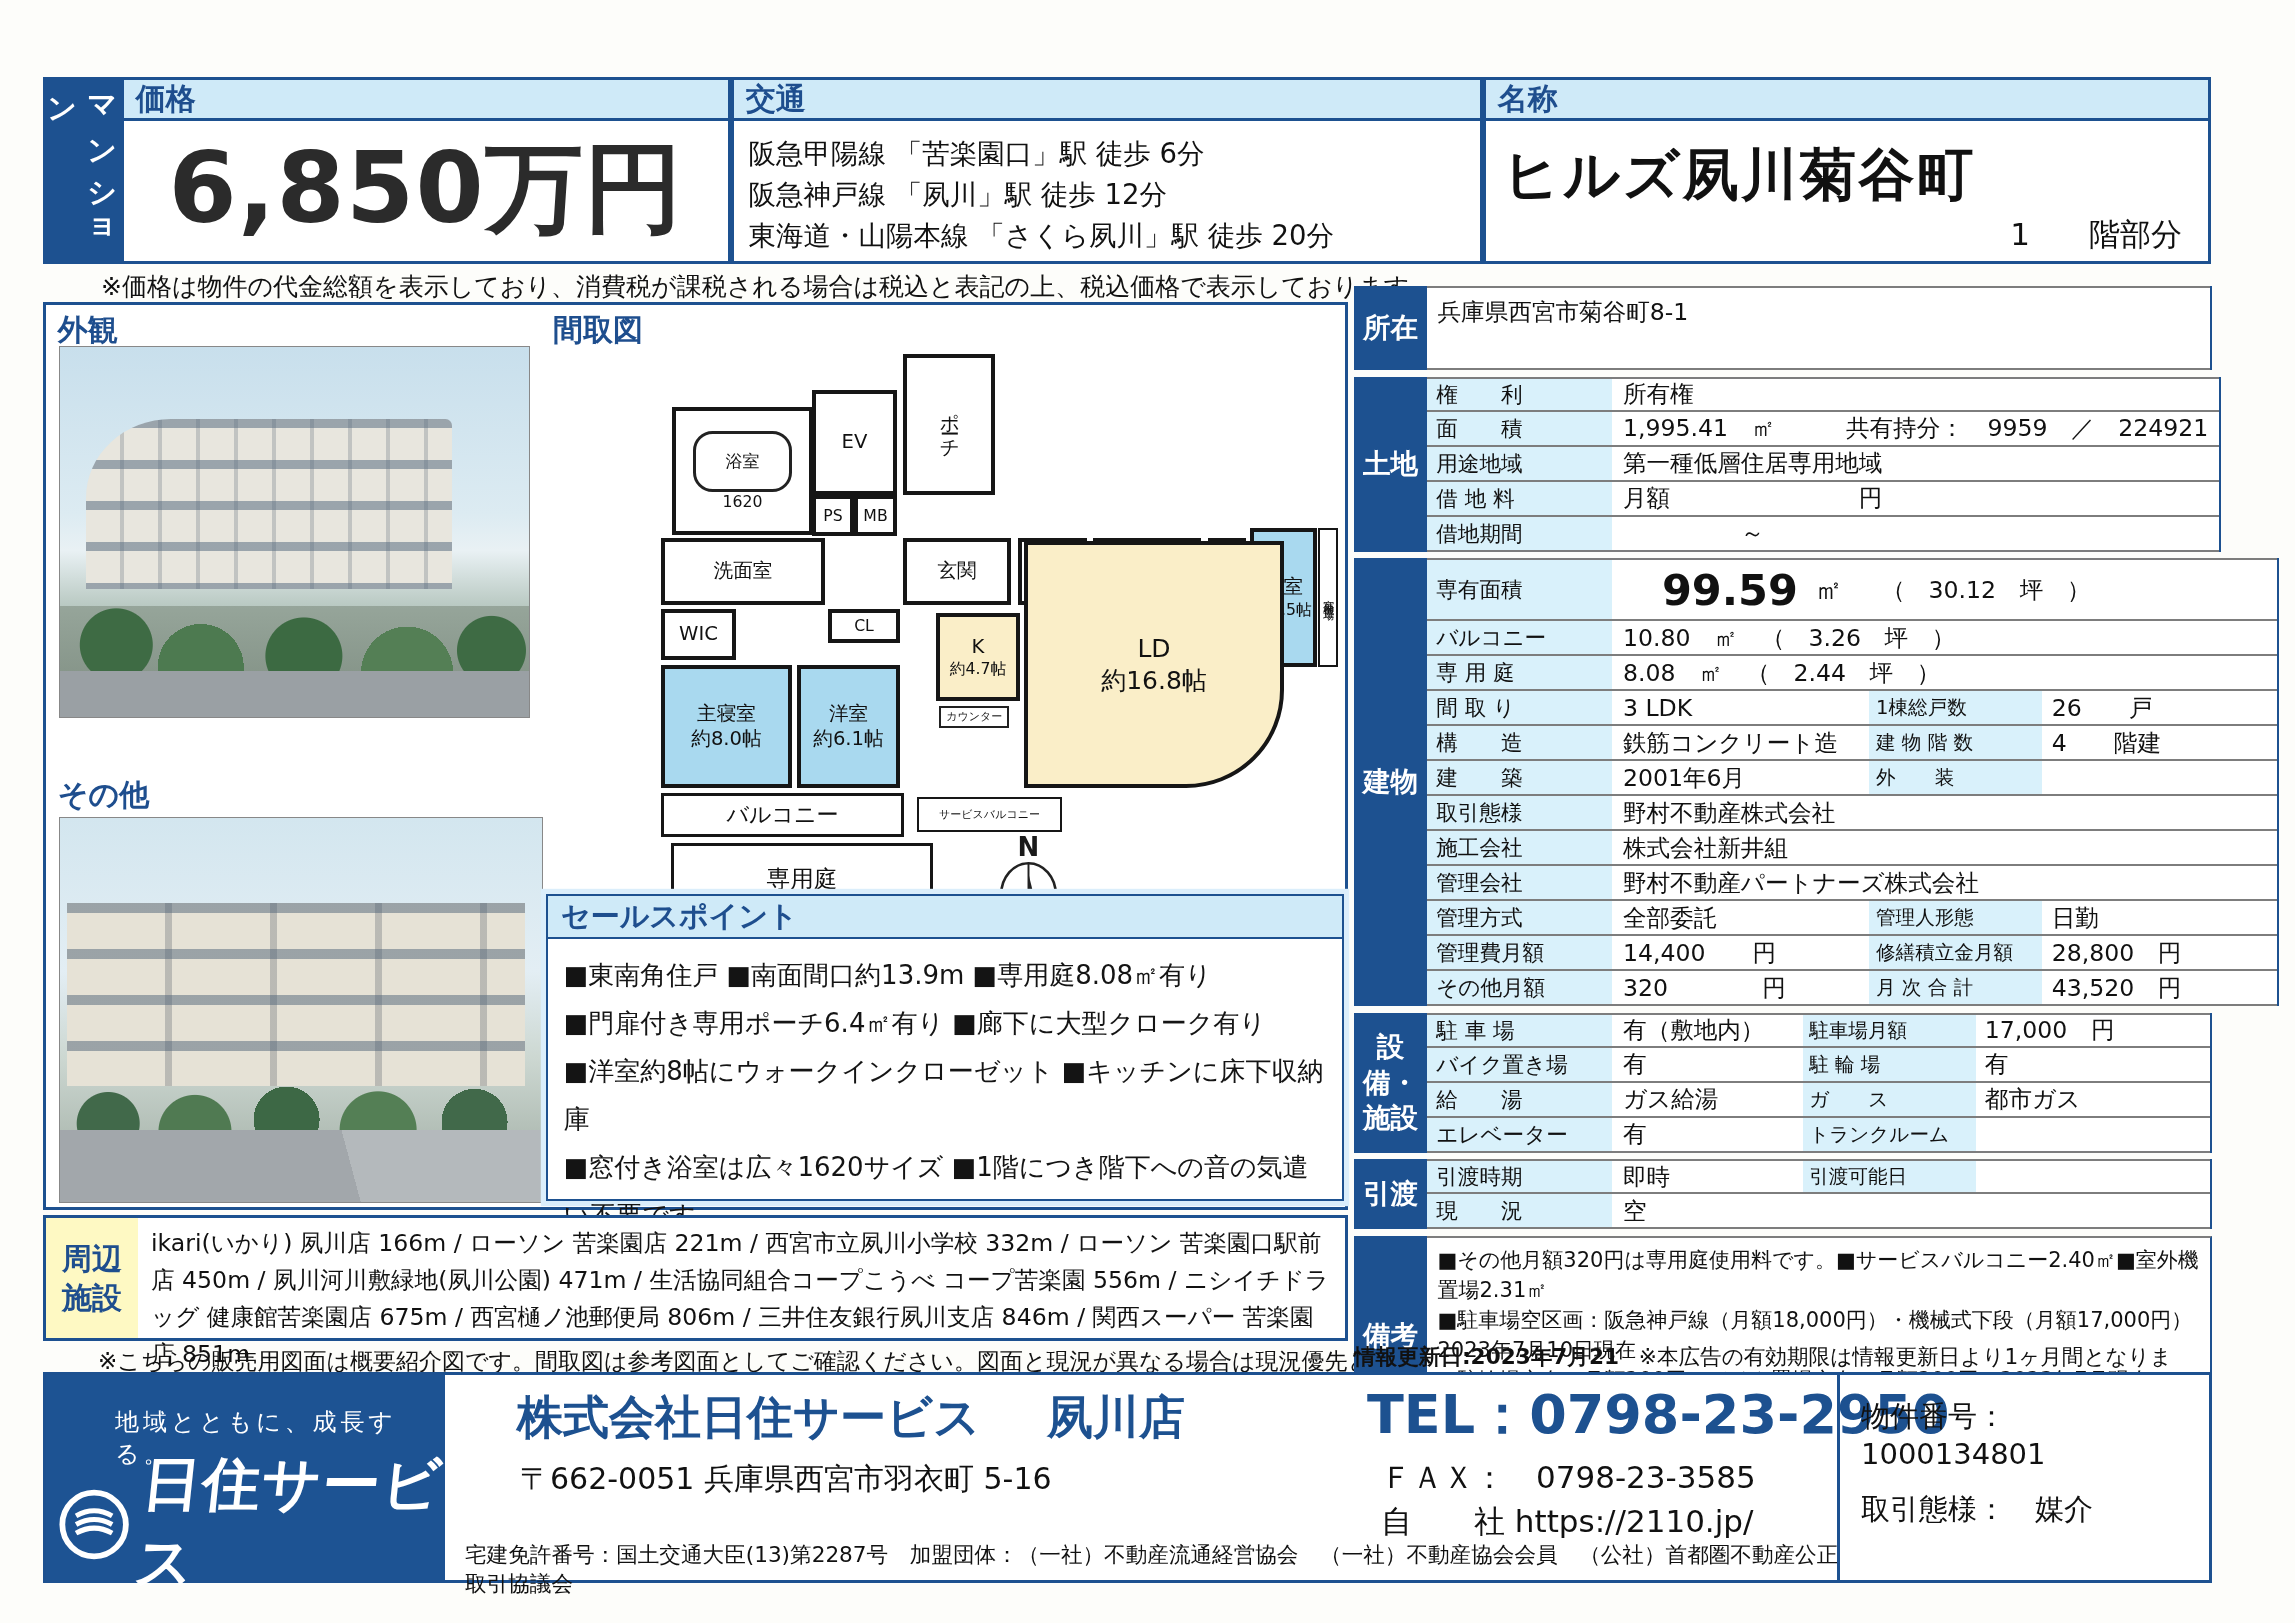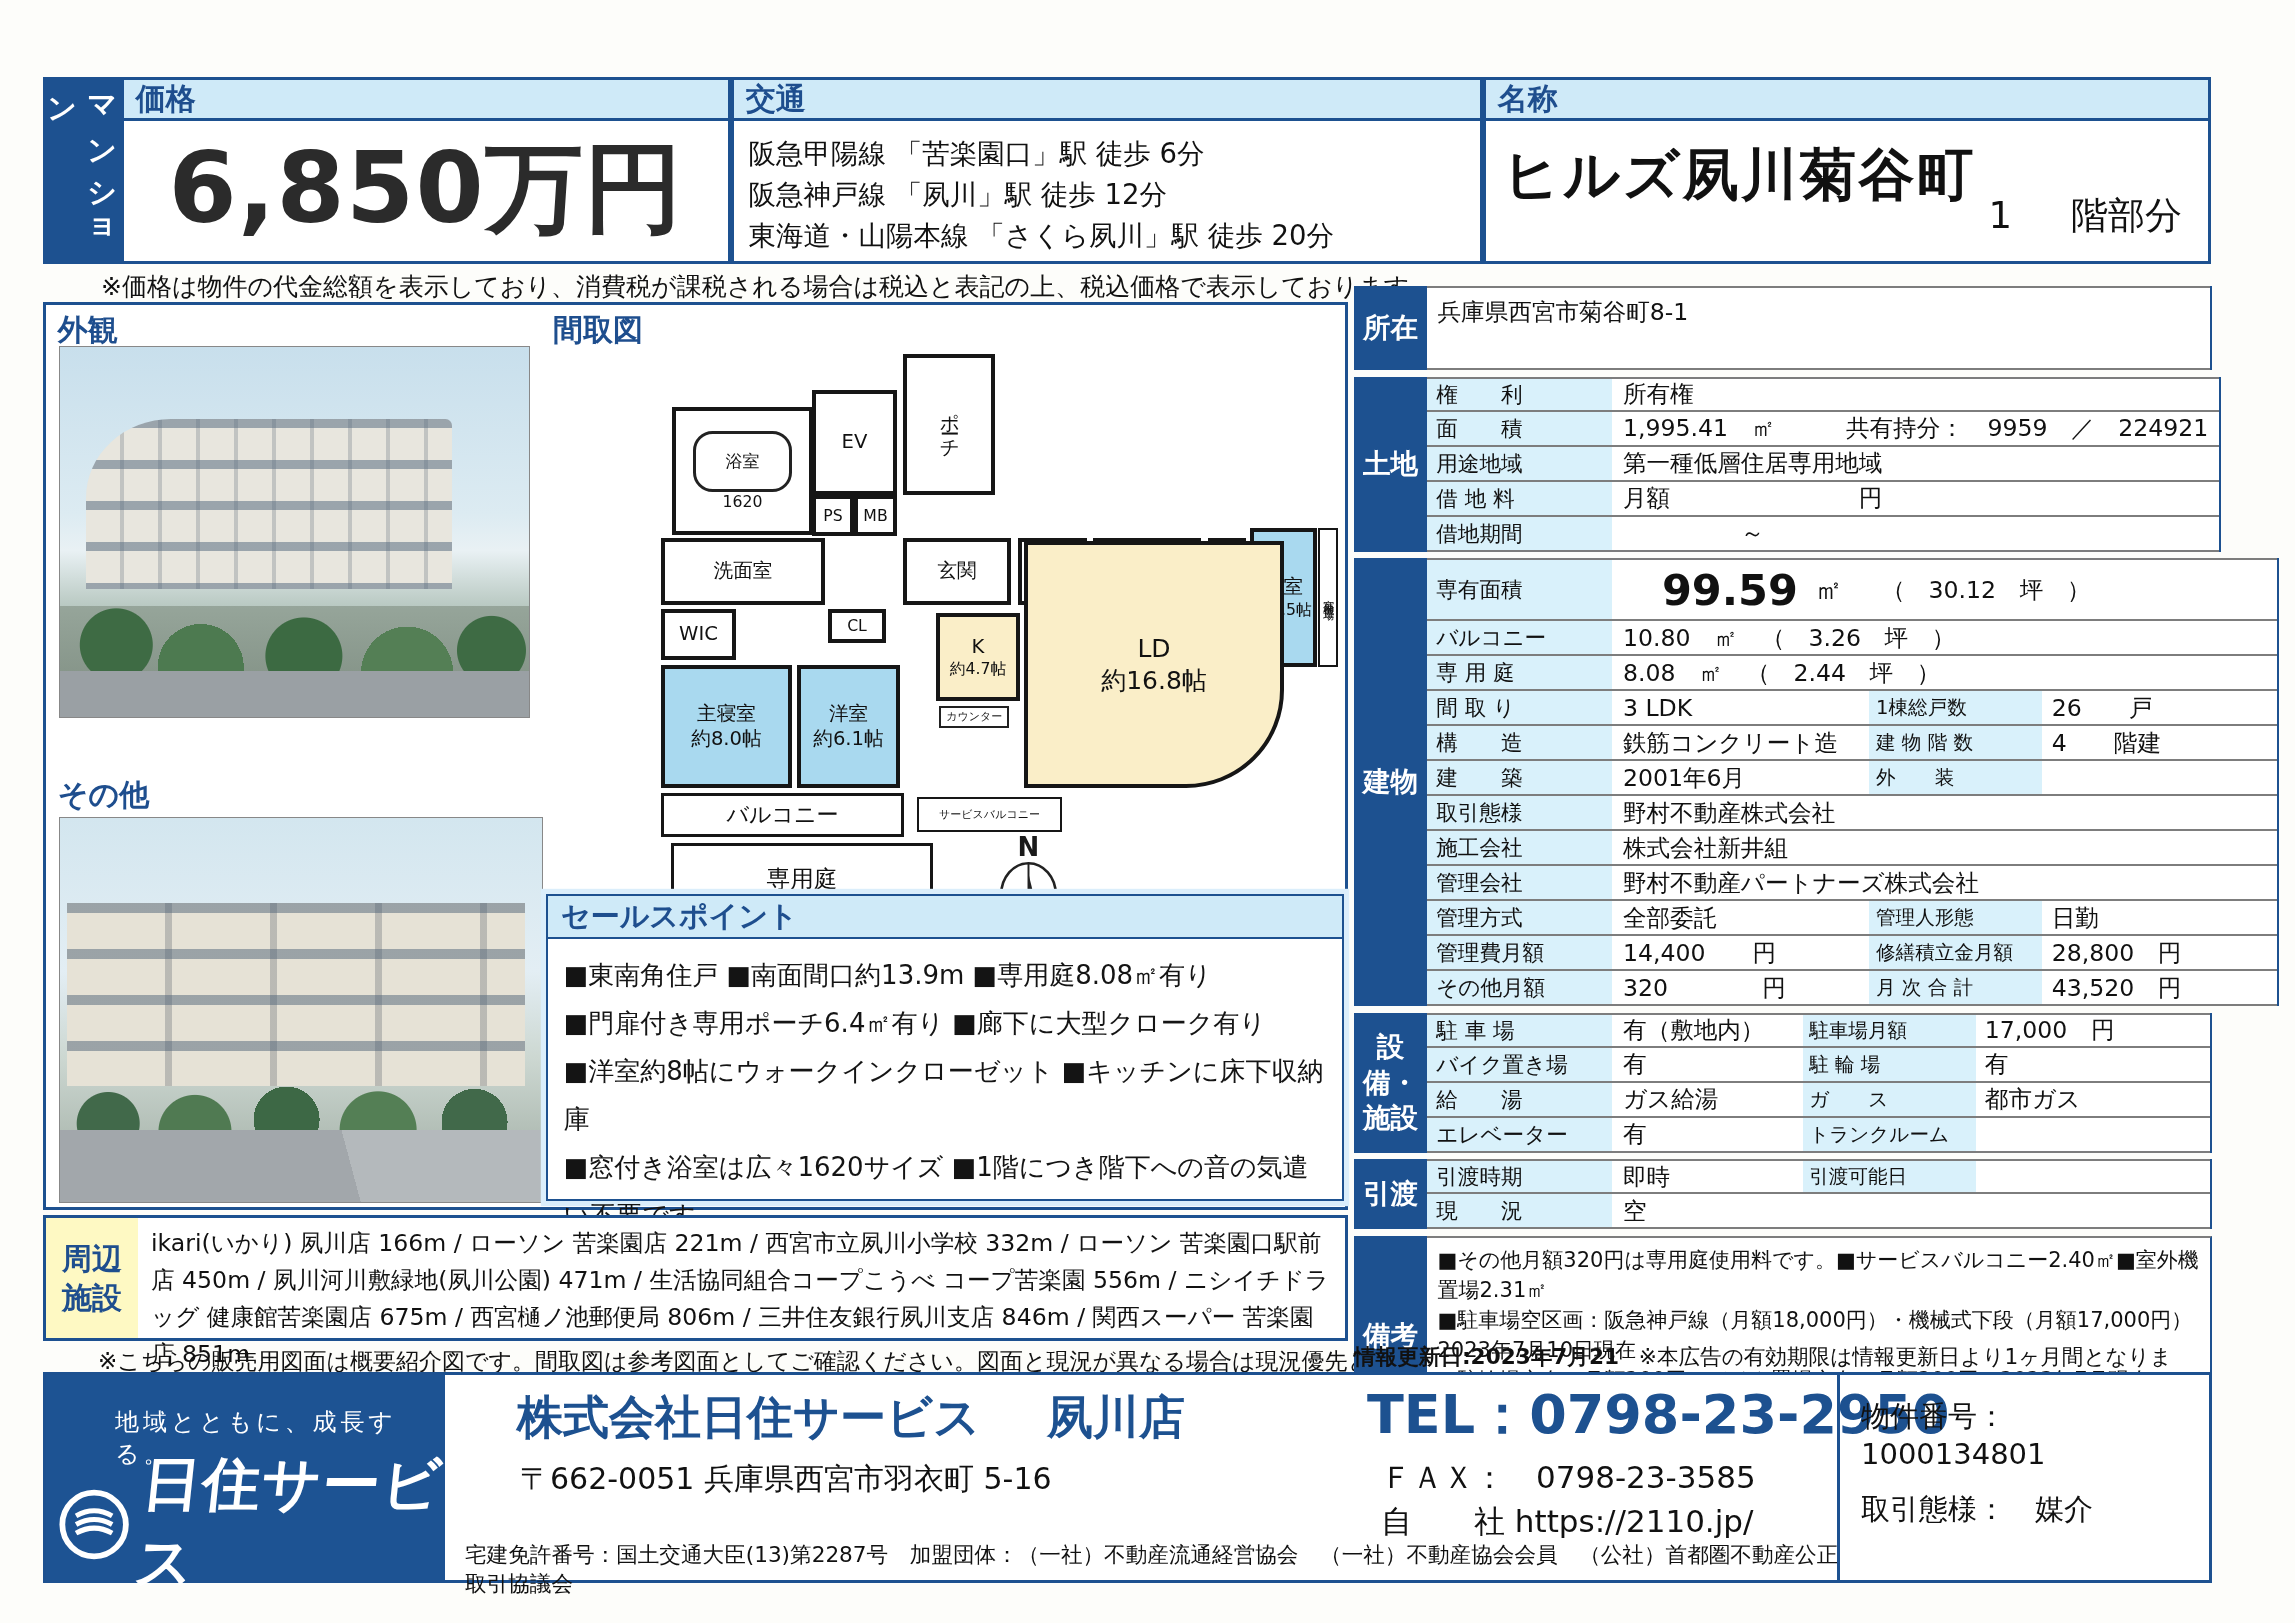--- a/index.html
+++ b/index.html
@@ -12,21 +12,21 @@
   .hbox{position:absolute;top:77px;background:#fff;border:3.3px solid #1d5190;box-sizing:border-box;height:187px;}
   .hbox .strip{height:38px;background:#cfeaf8;border-bottom:3.3px solid #1d5190;
                display:flex;align-items:center;padding:0 11.8px;font-size:30px;font-weight:bold;color:#1e4e8e;}
   .price-box{left:121px;width:610px;}
   .price-val{display:flex;align-items:center;justify-content:center;height:137px;
              font-size:98px;font-weight:bold;color:#2b2b2b;letter-spacing:1.3px;}
   .access-box{left:731px;width:752px;}
   .access-lines{padding:11.8px 6.5px 0 14.4px;font-size:27.5px;line-height:41px;color:#111;}
   .name-box{left:1483px;width:728px;}
   .name-val{padding:17px 0 0 17px;font-size:56px;font-weight:bold;color:#111;letter-spacing:2.6px;}
-  .name-floor{position:absolute;right:26px;bottom:20px;font-size:37px;color:#111;}
+  .name-floor{position:absolute;right:26px;bottom:5px;font-size:31px;color:#111;}
   .name-floor .fl-no{margin-right:59px;}
   .price-note{position:absolute;left:101px;top:270px;font-size:25px;color:#111;}
   
   .main-box{position:absolute;left:43px;top:302px;width:1305px;height:908px;background:#fff;
             border:3.3px solid #1d5190;box-sizing:border-box;}
   .ph-label{position:absolute;font-size:30px;font-weight:bold;color:#1e4e8e;}
   .photo{position:absolute;overflow:hidden;border:1.3px solid #888;box-sizing:border-box;}
   .photo1{left:13px;top:41px;width:471px;height:372px;
           background:linear-gradient(#c8dfec 0%,#dcebf2 45%,#e9f1f4 55%,#b9c9c2 70%,#8f9e92 100%);}
   .ph-bld1{position:absolute;left:26px;top:72px;width:366px;height:170px;background:#e8e6de;
@@ -189,21 +189,21 @@
         <span class="vtext fp-small">物入</span>
       </div>
       <div class="room blue" style="left:654px;top:190px;width:67px;height:139px;">
         <span>洋室</span>
         <span class="fp-small">約6.5帖</span>
       </div>
       <div class="room" style="left:722px;top:190px;width:19.6px;height:139px;border-width:2.6px;">
         <span class="vtext fp-tiny">室外機置場</span>
       </div>
       <div class="room" style="left:65px;top:271px;width:75px;height:51px;">WIC</div>
-      <div class="room fp-small" style="left:232px;top:271px;width:58px;height:34px;">CL</div>
+      <div class="room fp-small" style="left:232px;top:271px;width:72px;height:34px;">CL</div>
       <div class="room blue" style="left:65px;top:327px;width:131px;height:123px;">
         <span>主寝室</span>
         <span>約8.0帖</span>
       </div>
       <div class="room blue" style="left:201px;top:327px;width:103px;height:123px;">
         <span>洋室</span>
         <span>約6.1帖</span>
       </div>
       <div class="room cream" style="left:340px;top:275px;width:84px;height:88px;">
         <span>K</span>

